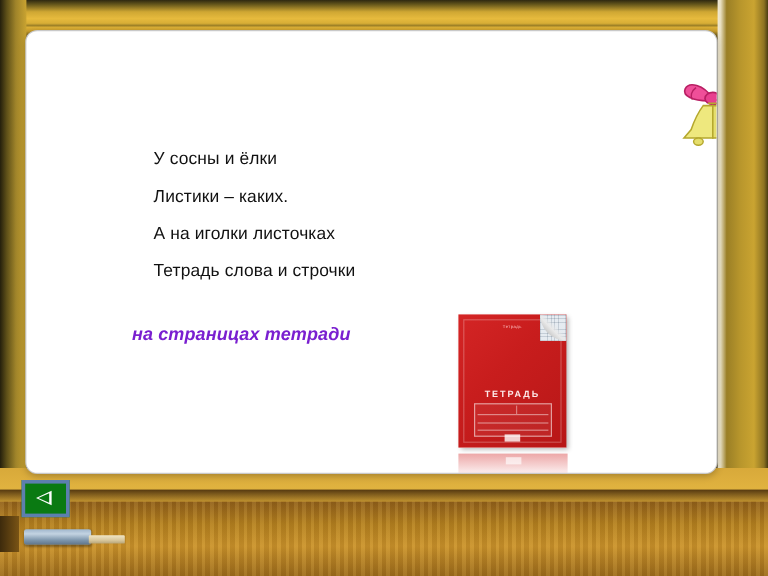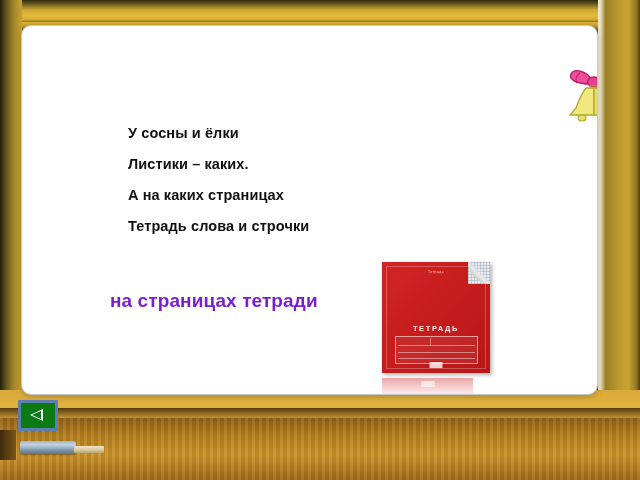--- a/index.html
+++ b/index.html
@@ -78,48 +78,49 @@
   }
 
   
   .poem {
     position: absolute;
     left: 106px; top: 92px;
     width: 330px;
   }
   .poem-line {
     font-size: 14.5px;
-    font-weight: bold;
+    font-weight: normal;
     color: #111111;
     line-height: 31px;
     white-space: nowrap;
     letter-spacing: 0.1px;
   }
 
   
   .answer {
     position: absolute;
-    left: 88px; top: 264px;
-    font-size: 19px;
+    left: 88px; top: 244px;
+    font-size: 15px;
     font-weight: bold;
     color: #7a1fd0;
     white-space: nowrap;
     letter-spacing: 0.1px;
+    font-style: italic;
   }
 
   
   .notebook-wrap {
     position: absolute;
     left: 358px; top: 236px;
     width: 116px; height: 122px;
   }
   .notebook {
     position: absolute;
     left: 2px; top: 0;
-    width: 108px; height: 111px;
+    width: 90px; height: 111px;
     background: linear-gradient(135deg, #d42525 0%, #c81d1d 40%, #b71717 100%);
     box-shadow: 2px 2px 4px rgba(0,0,0,0.30);
     overflow: hidden;
   }
   .nb-inner-border {
     position: absolute;
     left: 4px; top: 4px; right: 4px; bottom: 4px;
     border: 1px solid rgba(255,255,255,0.25);
   }
   .nb-topmark {
@@ -266,21 +267,21 @@
   </div>
   <div class="tray-left-edge"></div>
   <div class="marker"></div>
   <div class="marker-tip"></div>
 
   <div class="board">
 
     <div class="poem">
       <div class="poem-line">У сосны и ёлки</div>
       <div class="poem-line">Листики – каких.</div>
-      <div class="poem-line">А на каких страницах</div>
+      <div class="poem-line">А на иголки листочках</div>
       <div class="poem-line">Тетрадь слова и строчки</div>
     </div>
 
     <div class="answer">на страницах тетради</div>
 
     <div class="notebook-wrap">
       <div class="notebook">
         <div class="nb-inner-border"></div>
         <div class="nb-topmark">Тетрадь</div>
         <div class="nb-fold"></div>

